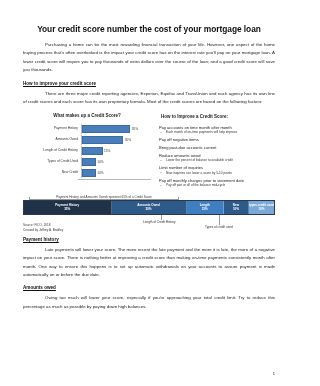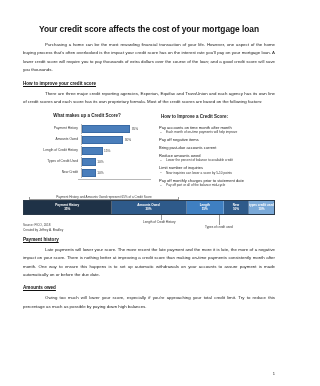--- a/index.html
+++ b/index.html
@@ -248,21 +248,21 @@
     font-size: 4px;
     color: #222;
   }
   .spacer-after-graphic { height: 4px; }
 </style>
 </head>
 <body>
 
 <div class="page">
 
-  <h1 class="doc-title">Your credit score affects the cost of your mortgage loan</h1>
+  <h1 class="doc-title">Your credit score number the cost of your mortgage loan</h1>
 
   <p class="body"><span class="indent"></span><span>Purchasing a home can be the most rewarding financial transaction of your life. However, one aspect of the home buying process that's often overlooked is the impact your credit score has on the interest rate you'll pay on your mortgage loan. A lower credit score will require you to pay thousands of extra dollars over the course of the loan; and a good credit score will save you thousands.</span></p>
 
   <h2 class="section">How to improve your credit score</h2>
 
   <p class="body"><span class="indent"></span><span>There are three major credit reporting agencies, Experian, Equifax and TransUnion and each agency has its own line of credit scores and each score has its own proprietary formula. Most of the credit scores are based on the following factors:</span></p>
 
   <div class="cols">
 
     <div class="col-left">

